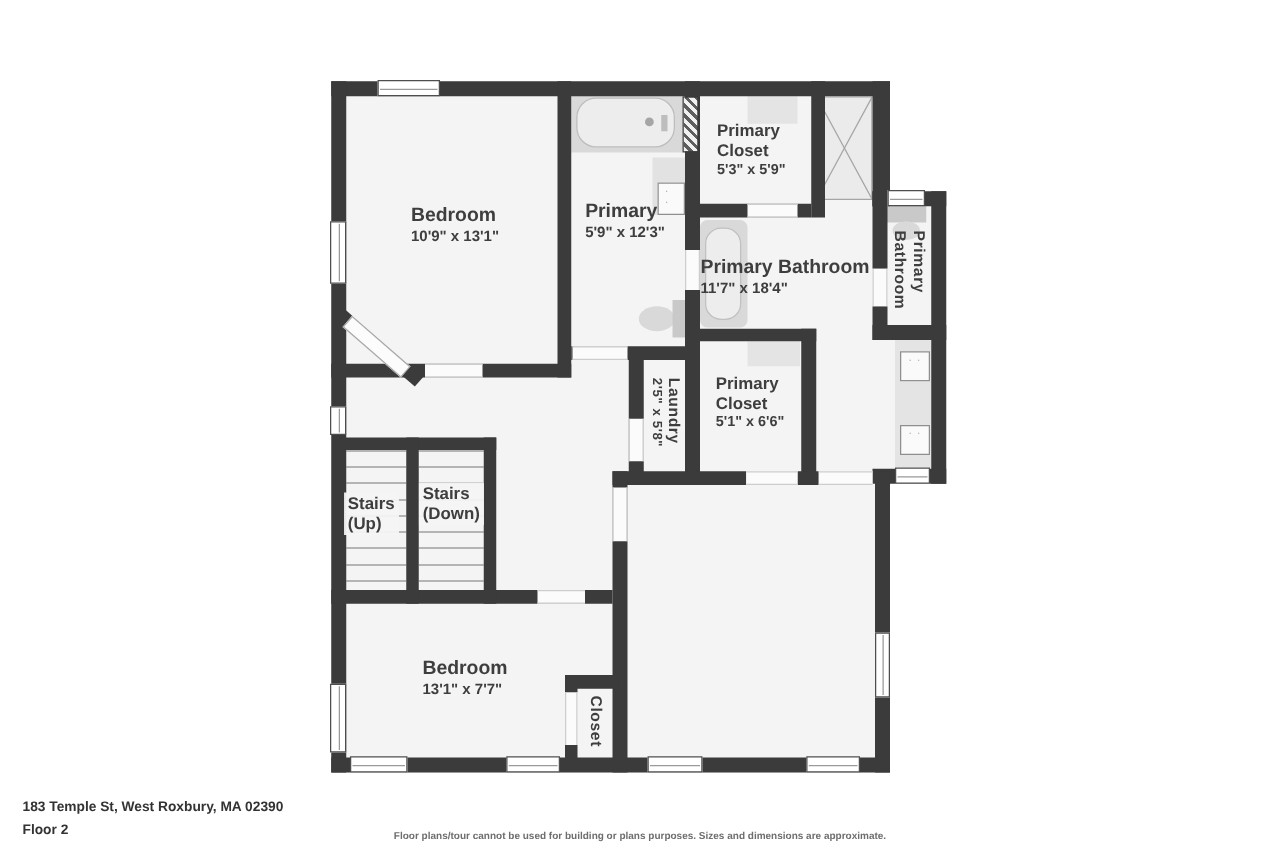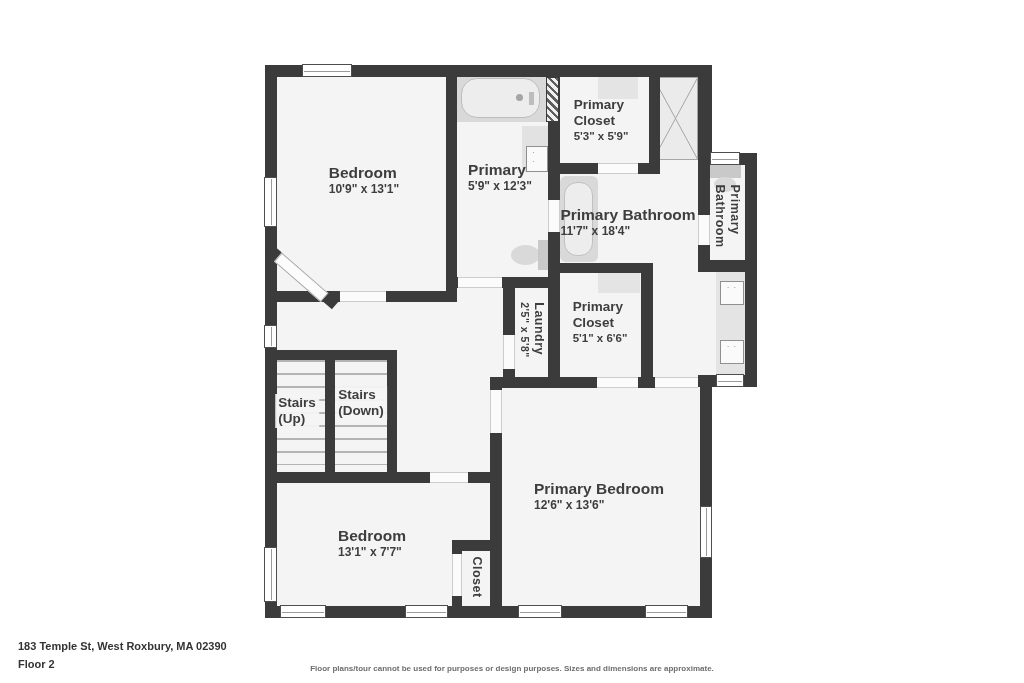--- a/index.html
+++ b/index.html
@@ -179,22 +179,18 @@
       <div class="nm">Stairs
 (Down)</div>
     </div>
     <div class="lbl" style="left:372px;top:543px">
       <div class="nm">Bedroom</div>
       <div class="dm">13'1" x 7'7"</div>
     </div>
     <div class="lbl vert" style="left:476px;top:577px">
       <div class="nm">Closet</div>
     </div>
-    <div class="lbl" style="left:599px;top:496px">
-      <div class="nm">Primary Bedroom</div>
-      <div class="dm">12'6" x 13'6"</div>
-    </div>
   </div>
 
   <div class="addr">183 Temple St, West Roxbury, MA 02390</div>
   <div class="flr">Floor 2</div>
-  <div class="disc">Floor plans/tour cannot be used for purposes or design purposes. Sizes and dimensions are approximate.</div>
+  <div class="disc">Floor plans/tour cannot be used for building or plans purposes. Sizes and dimensions are approximate.</div>
 </div>
 
 </body></html>

